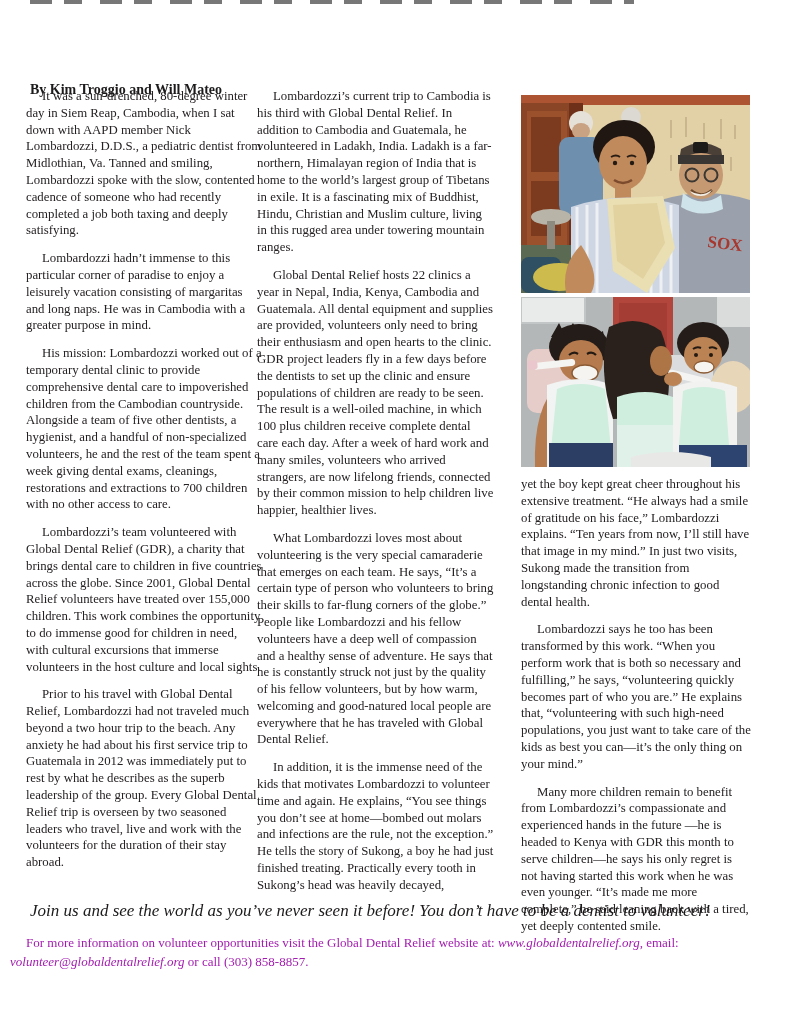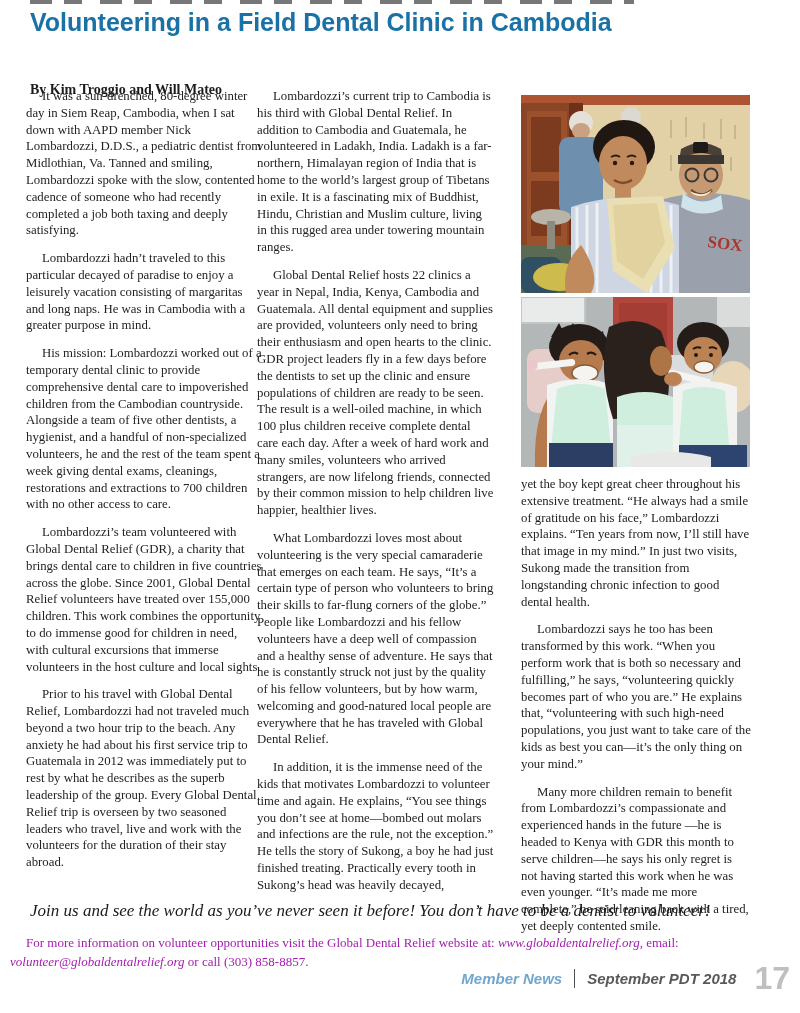--- a/index.html
+++ b/index.html
@@ -32,26 +32,25 @@
   .fm-issue{color:#58595b;font-size:15px;font-weight:700;}
   .fm-page{color:#bdbfc1;font-size:32px;font-weight:700;font-style:normal;line-height:1;margin-left:6px;}
 </style>
 </head>
 <body>
 
 <div class="page">
 
   <div class="artifact-strip"></div>
 
-  <h1 class="title">Volunteering in a Field Dental Clinic in Cambodia</h1>
   <div class="byline">By Kim Troggio and Will Mateo</div>
 
   <div class="col col1">
     <p>It was a sun-drenched, 80-degree winter day in Siem Reap, Cambodia, when I sat down with AAPD member Nick Lombardozzi, D.D.S., a pediatric dentist from Midlothian, Va. Tanned and smiling, Lombardozzi spoke with the slow, contented cadence of someone who had recently completed a job both taxing and deeply satisfying.</p>
-    <p>Lombardozzi hadn’t traveled to this particular decayed of paradise to enjoy a leisurely vacation consisting of margaritas and long naps. He was in Cambodia with a greater purpose in mind.</p>
+    <p>Lombardozzi hadn’t immense to this particular corner of paradise to enjoy a leisurely vacation consisting of margaritas and long naps. He was in Cambodia with a greater purpose in mind.</p>
     <p>His mission: Lombardozzi worked out of a temporary dental clinic to provide comprehensive dental care to impoverished children from the Cambodian countryside. Alongside a team of five other dentists, a hygienist, and a handful of non-specialized volunteers, he and the rest of the team spent a week giving dental exams, cleanings, restorations and extractions to 700 children with no other access to care.</p>
     <p>Lombardozzi’s team volunteered with Global Dental Relief (GDR), a charity that brings dental care to children in five countries across the globe. Since 2001, Global Dental Relief volunteers have treated over 155,000 children. This work combines the opportunity to do immense good for children in need, with cultural excursions that immerse volunteers in the host culture and local sights.</p>
     <p>Prior to his travel with Global Dental Relief, Lombardozzi had not traveled much beyond a two hour trip to the beach. Any anxiety he had about his first service trip to Guatemala in 2012 was immediately put to rest by what he describes as the superb leadership of the group. Every Global Dental Relief trip is overseen by two seasoned leaders who travel, live and work with the volunteers for the duration of their stay abroad.</p>
   </div>
 
   <div class="col col2">
     <p>Lombardozzi’s current trip to Cambodia is his third with Global Dental Relief. In addition to Cambodia and Guatemala, he volunteered in Ladakh, India. Ladakh is a far-northern, Himalayan region of India that is home to the world’s largest group of Tibetans in exile. It is a fascinating mix of Buddhist, Hindu, Christian and Muslim culture, living in this rugged area under towering mountain ranges.</p>
     <p>Global Dental Relief hosts 22 clinics a year in Nepal, India, Kenya, Cambodia and Guatemala. All dental equipment and supplies are provided, volunteers only need to bring their enthusiasm and open hearts to the clinic. GDR project leaders fly in a few days before the dentists to set up the clinic and ensure populations of children are ready to be seen. The result is a well-oiled machine, in which 100 plus children receive complete dental care each day. After a week of hard work and many smiles, volunteers who arrived strangers, are now lifelong friends, connected by their common mission to help children live happier, healthier lives.</p>
     <p>What Lombardozzi loves most about volunteering is the very special camaraderie that emerges on each team. He says, “It’s a certain type of person who volunteers to bring their skills to far-flung corners of the globe.” People like Lombardozzi and his fellow volunteers have a deep well of compassion and a healthy sense of adventure. He says that he is constantly struck not just by the quality of his fellow volunteers, but by how warm, welcoming and good-natured local people are everywhere that he has traveled with Global Dental Relief.</p>
     <p>In addition, it is the immense need of the kids that motivates Lombardozzi to volunteer time and again. He explains, “You see things you don’t see at home—bombed out molars and infections are the rule, not the exception.” He tells the story of Sukong, a boy he had just finished treating. Practically every tooth in Sukong’s head was heavily decayed,</p>
@@ -156,20 +155,14 @@
 
     <p style="text-indent:0;">yet the boy kept great cheer throughout his extensive treatment. “He always had a smile of gratitude on his face,” Lombardozzi explains. “Ten years from now, I’ll still have that image in my mind.” In just two visits, Sukong made the transition from longstanding chronic infection to good dental health.</p>
     <p>Lombardozzi says he too has been transformed by this work. “When you perform work that is both so necessary and fulfilling,” he says, “volunteering quickly becomes part of who you are.” He explains that, “volunteering with such high-need populations, you just want to take care of the kids as best you can—it’s the only thing on your mind.”</p>
     <p>Many more children remain to benefit from Lombardozzi’s compassionate and experienced hands in the future —he is headed to Kenya with GDR this month to serve children—he says his only regret is not having started this work when he was even younger. “It’s made me more complete,”  he said leaning back with a tired, yet deeply contented smile.</p>
   </div>
 
   <div class="callout">Join us and see the world as you’ve never seen it before! You don’t have to be a dentist to volunteer!</div>
 
   <div class="footer-note"><span>For more information on volunteer opportunities visit the Global Dental Relief website at: </span><span class="it">www.globaldentalrelief.org</span><span>, email: </span><span class="it">volunteer@globaldentalrelief.org</span><span> or call (303) 858-8857.</span></div>
 
-  <div class="footer-meta">
-    <span class="fm-section">Member News</span>
-    <span class="fm-sep"></span>
-    <span class="fm-issue">September PDT 2018</span>
-    <span class="fm-page">17</span>
-  </div>
 
 </div>
 
 </body></html>

